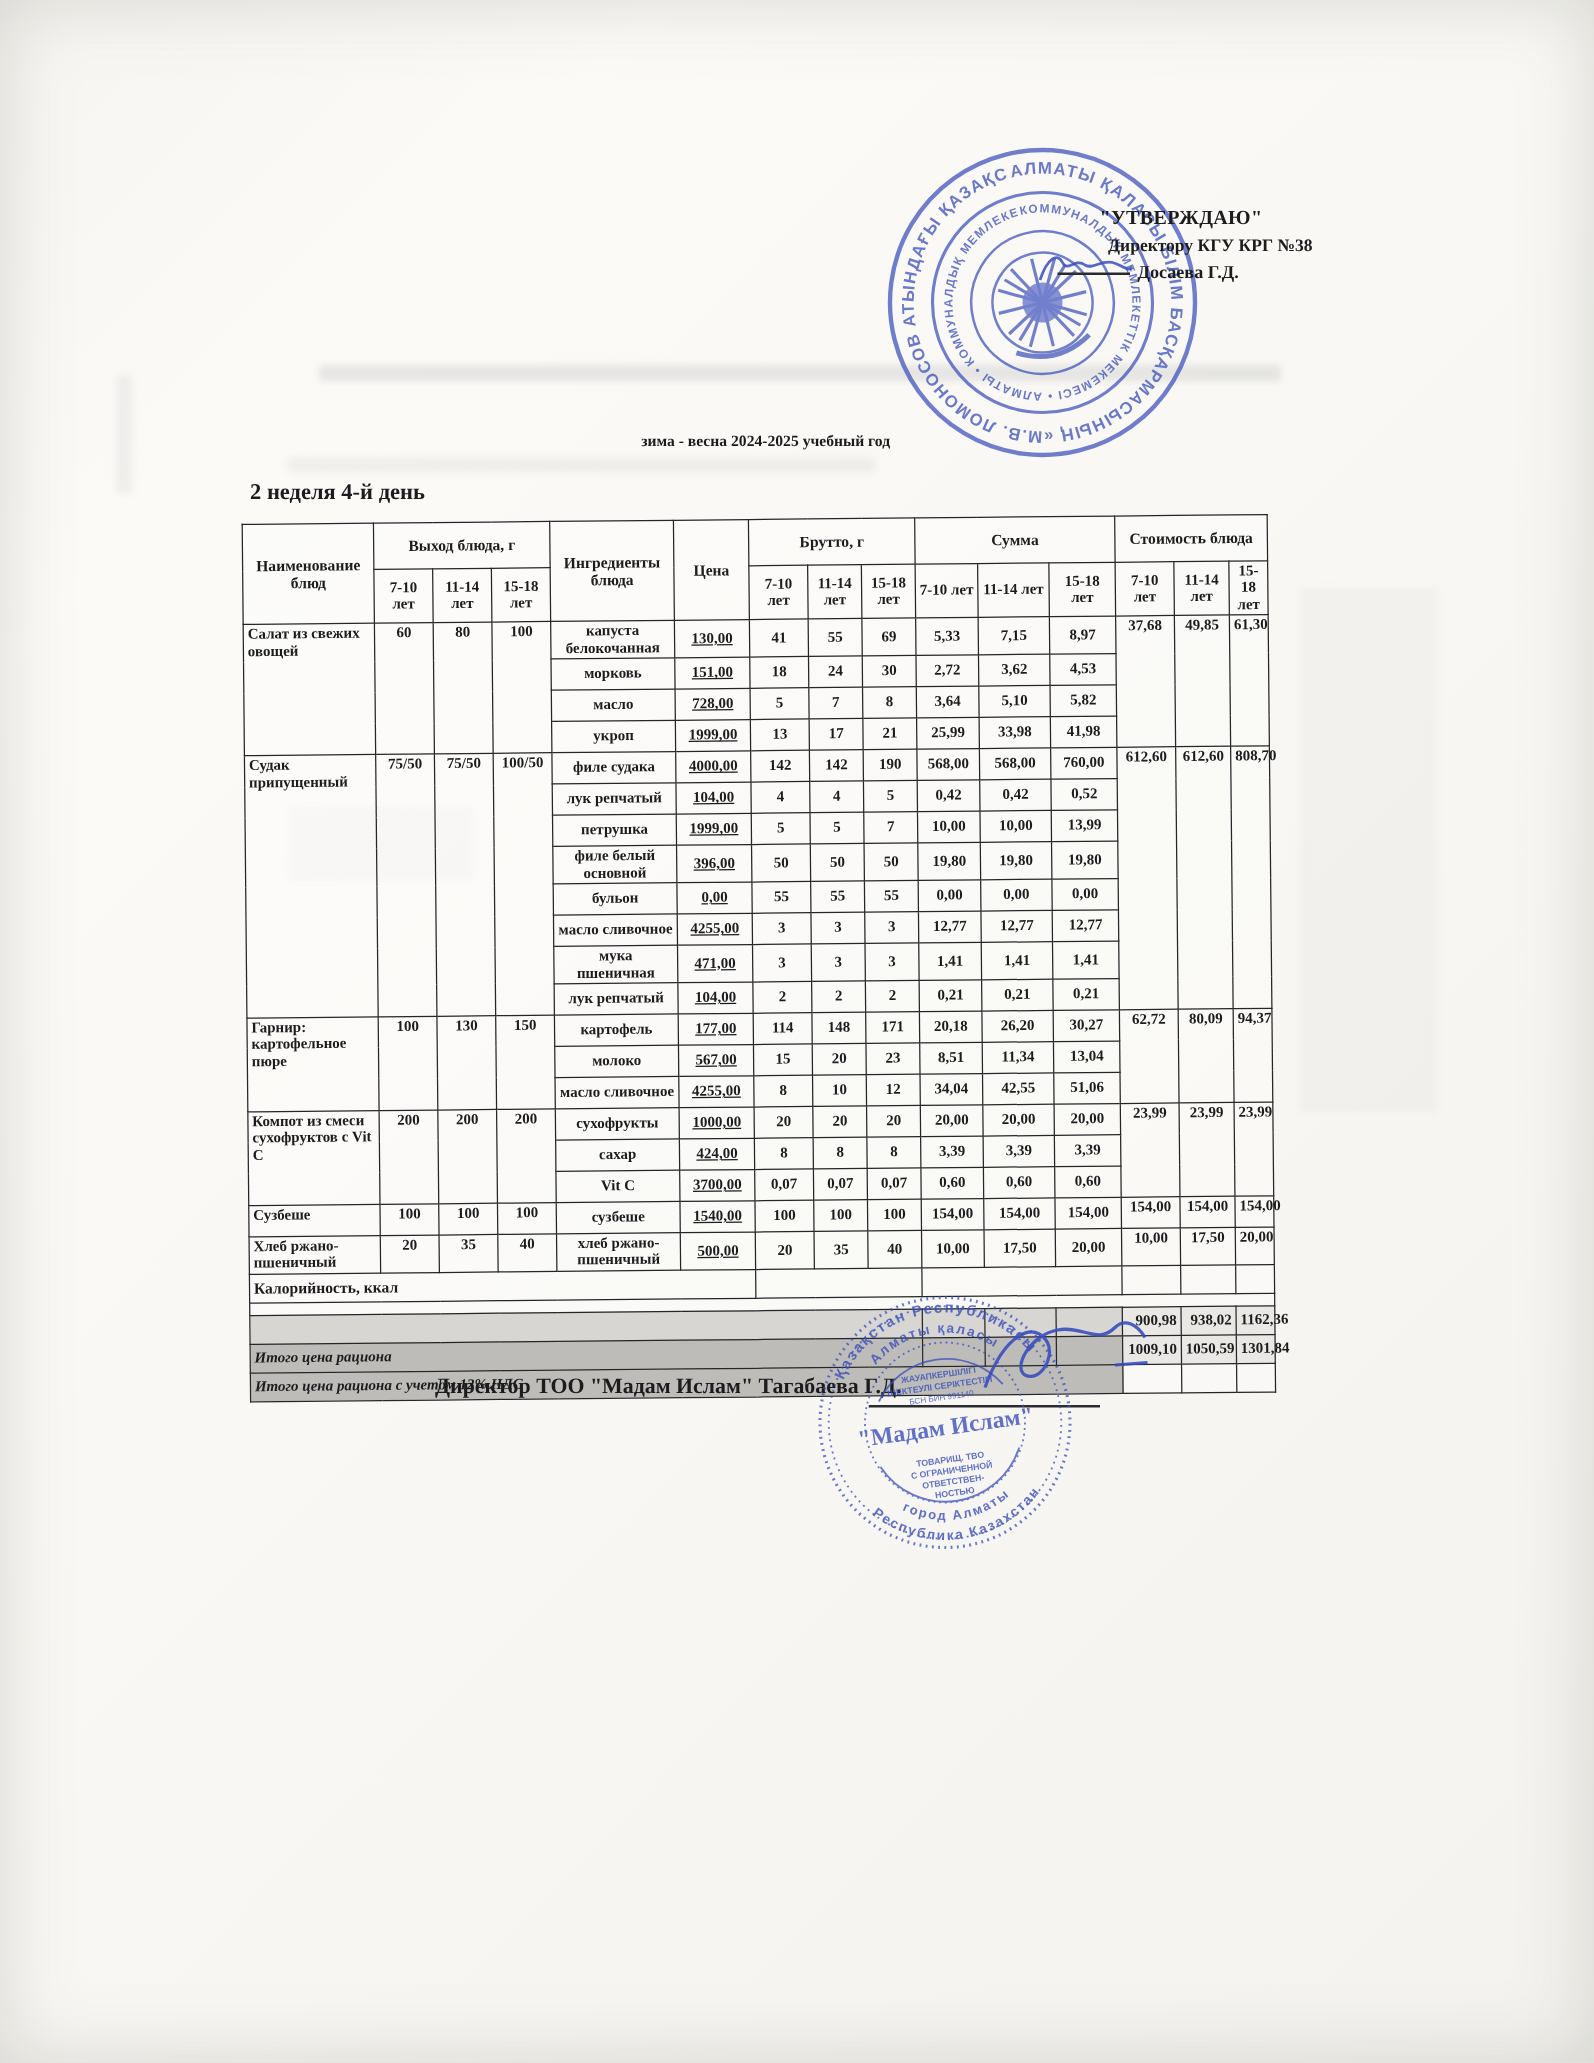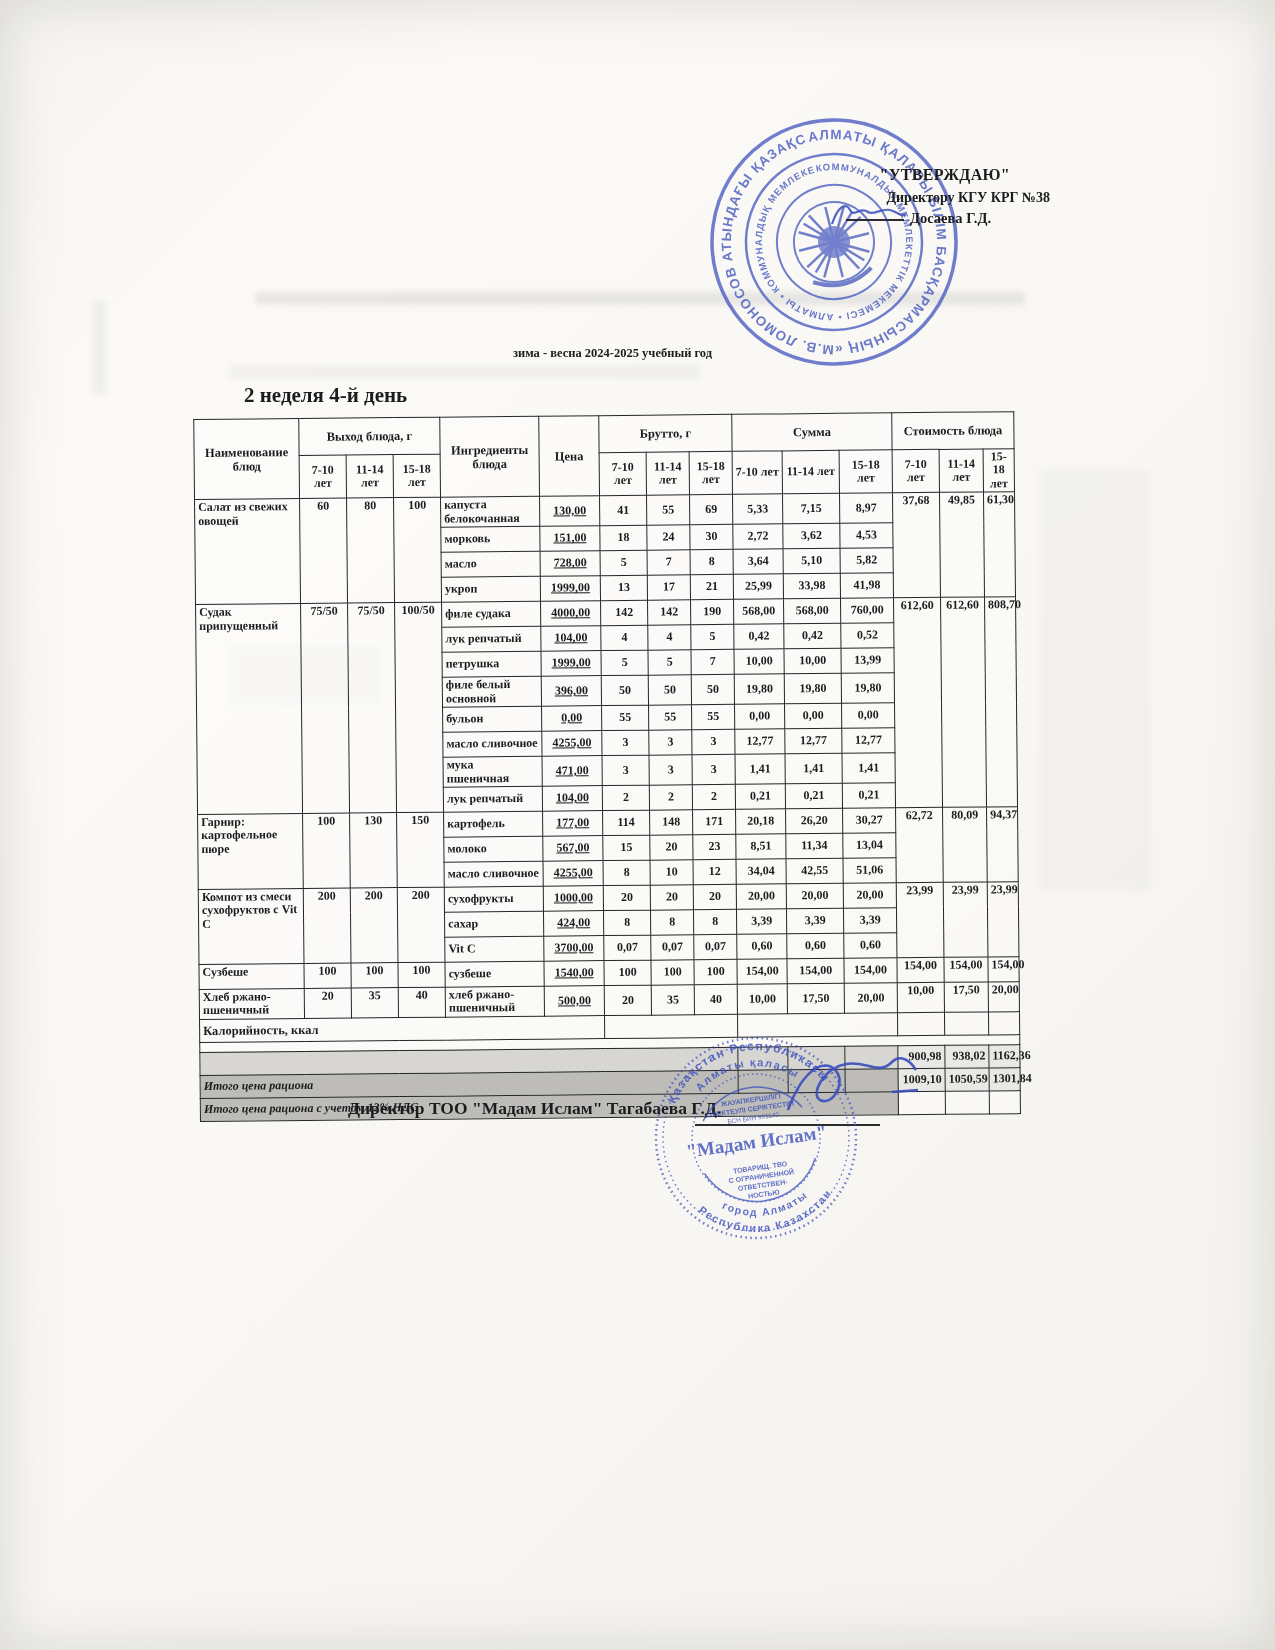--- a/index.html
+++ b/index.html
@@ -17,33 +17,33 @@
   .approval .a1{font-weight:700;font-size:16px;letter-spacing:.3px;padding-right:40px;}
   .approval .a2{font-weight:700;font-size:14px;}
   .approval .a3{font-weight:700;font-size:14.5px;padding-right:8px;text-align:center;}
   .sig-line{display:inline-block;width:58px;border-bottom:2px solid #2b2b2e;vertical-align:2px;margin-right:6px;}
   
   .stamp{position:absolute;opacity:.88;}
   .stamp svg{display:block;}
   
   .doc-title{position:absolute;left:165px;top:330px;width:895px;text-align:center;font-weight:700;font-size:12.3px;line-height:1.1;}
   .doc-title .t2{margin-top:17px;font-size:12.5px;}
-  .day-heading{position:absolute;left:200px;top:383px;font-weight:700;font-size:21px;margin-left:44px;}
+  .day-heading{position:absolute;left:200px;top:383px;font-weight:700;font-size:18px;}
   
   .table-wrap{position:absolute;left:200px;top:419px;width:822px;transform:rotate(-.55deg);transform-origin:0 100%;}
   table.menu{border-collapse:collapse;table-layout:fixed;width:820px;background:rgba(255,255,255,.35);}
   table.menu th,table.menu td{
     border:1.5px solid #26262a;padding:1px 3px;
     font-size:12px;line-height:1.12;overflow:visible;
   }
   table.menu th{font-weight:700;text-align:center;vertical-align:middle;font-size:12.5px;}
   tr.h1 th{height:34px;}
   tr.h2 th{height:40px;font-size:12px;}
   td.dish{font-weight:700;text-align:left;vertical-align:top;padding-top:4px;font-size:12px;}
-  td.ing{font-weight:600;text-align:left;vertical-align:middle;font-size:12px;}
+  td.ing{font-weight:600;text-align:center;vertical-align:middle;font-size:12px;}
   td.c{font-weight:600;text-align:center;vertical-align:middle;white-space:nowrap;}
   td.yield{vertical-align:top;padding-top:5px;font-weight:700;}
   td.cost{vertical-align:top;padding-top:3px;font-weight:600;font-size:11.5px;}
   td.price{font-size:12px;text-decoration:underline;}
   tr.ing-row{height:25px;}
   tr.cal-row td{font-weight:700;text-align:left;height:20px;font-size:12.5px;}
   tr.gap-row td{height:7px;border-top:1.5px solid #26262a;border-bottom:1.5px solid #26262a;}
   .grey1{background:#d7d6d2;}
   .grey2{background:#bdbcb8;}
   .valcell{background:#e9e8e4;font-weight:700;text-align:right;white-space:nowrap;font-size:12px;padding-right:2px;}

